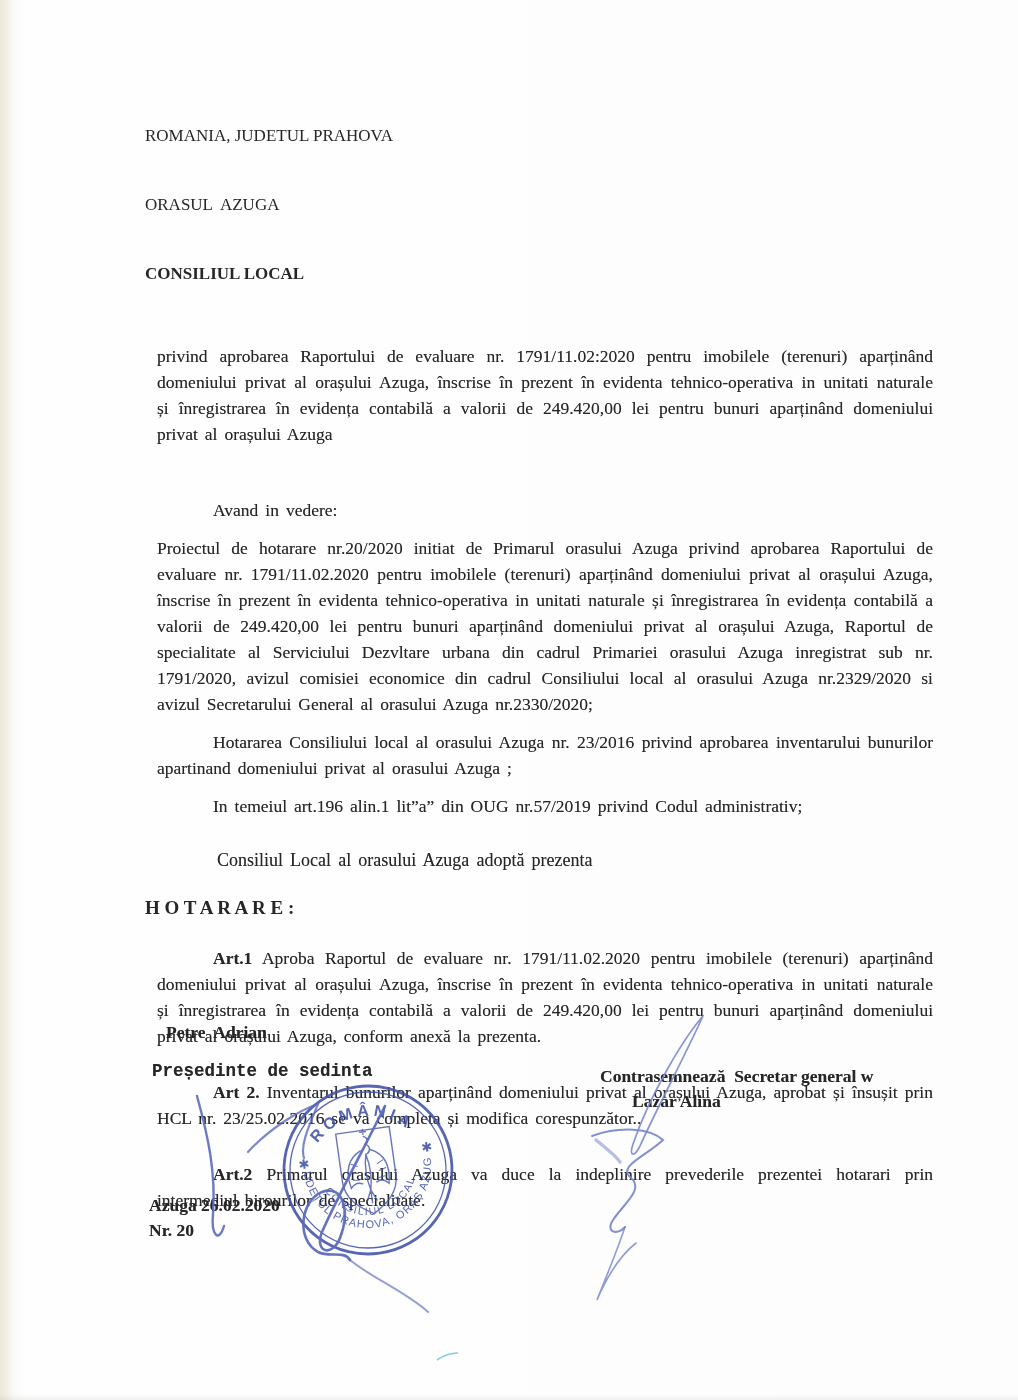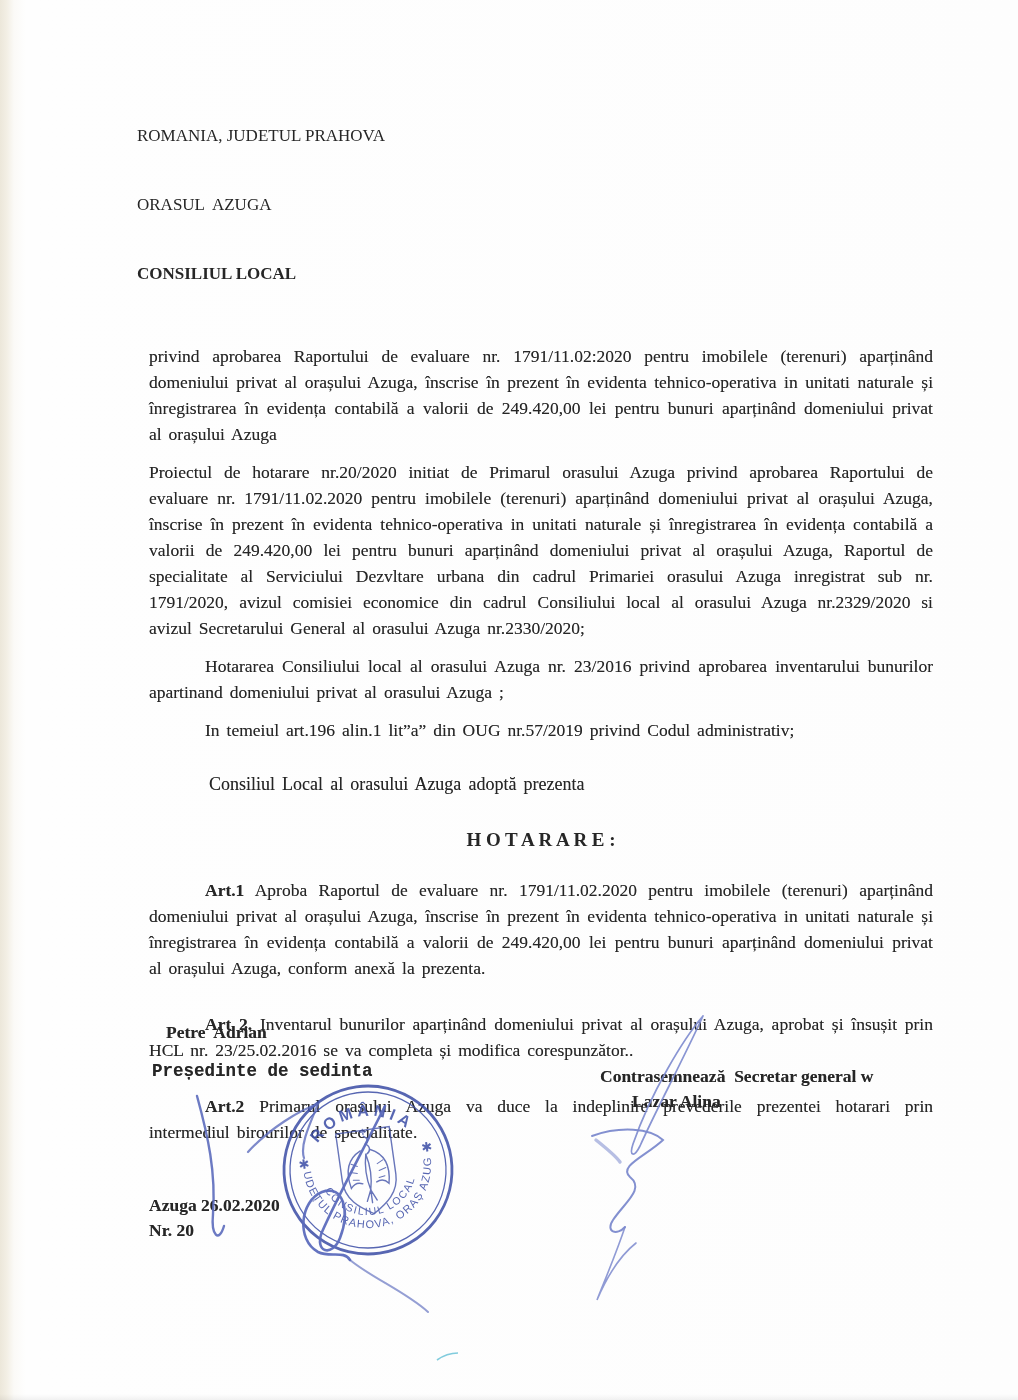--- a/index.html
+++ b/index.html
@@ -6,30 +6,30 @@
   .page {
     position:relative; width:1018px; height:1400px; overflow:hidden;
     font-family:"Liberation Serif","DejaVu Serif",serif;
     color:#262626;
     background:linear-gradient(90deg,#ece7da 0px,#f3efe5 7px,#fbfaf7 14px,#fefefe 26px,#fdfdfd 100%);
   }
   .page::after{ 
     content:""; position:absolute; left:0; right:0; bottom:0; height:6px;
     background:linear-gradient(180deg,rgba(0,0,0,0) 0%,rgba(0,0,0,.05) 100%);
   }
-  .doc { position:absolute; left:137px; right:73px; top:0; }
+  .doc { position:absolute; left:145px; right:73px; top:0; }
   .hdr { margin-top:78px; font-size:17px; line-height:23px; white-space:pre-wrap; }
   .hdr .b { font-weight:bold; }
   .title { margin:50px 0 0 0; text-align:center; font-weight:bold; font-size:19px; letter-spacing:.5px; }
   .para { font-size:17.5px; line-height:26px; text-align:justify; word-spacing:2.6px; margin:12px;
           text-shadow:0 0 .5px rgba(40,40,40,.45); }
   .indent { text-indent:56px; }
   .m-consider { margin-top:50px; }
   .adopt { margin-top:28px; font-weight:normal; font-size:18px; text-indent:60px; text-align:left; }
-  .dheading { margin-top:32px; text-align:center; font-weight:bold; font-size:19px; }
+  .dheading { margin-top:24px; text-align:left; font-weight:bold; font-size:19px; }
   .m-art1 { margin-top:26px; }
   .m-art { margin-top:30px; }
   b { font-weight:bold; }
   .sig { position:absolute; font-weight:bold; font-size:17.5px; white-space:pre-wrap;
          text-shadow:0 0 .5px rgba(40,40,40,.45); }
   .overlay { position:absolute; left:0; top:0; pointer-events:none; }
 </style>
 </head>
 <body>
 
@@ -39,20 +39,21 @@
 
     <div class="hdr">
       <div>ROMANIA, JUDETUL PRAHOVA</div>
       <div>ORASUL  AZUGA</div>
       <div class="b">CONSILIUL LOCAL</div>
     </div>
 
 
     <p class="para">privind aprobarea Raportului de evaluare nr. 1791/11.02:2020 pentru imobilele (terenuri) aparținând domeniului privat al orașului Azuga, înscrise în prezent în evidenta tehnico-operativa in unitati naturale și înregistrarea în evidența contabilă a valorii de 249.420,00 lei pentru bunuri aparținând domeniului privat al orașului Azuga</p>
 
+    <p class="para indent m-consider">Avand in vedere:</p>
 
     <p class="para">Proiectul de hotarare nr.20/2020 initiat de Primarul orasului Azuga privind aprobarea Raportului de evaluare nr. 1791/11.02.2020 pentru imobilele (terenuri) aparținând domeniului privat al orașului Azuga, înscrise în prezent în evidenta tehnico-operativa in unitati naturale și înregistrarea în evidența contabilă a valorii de 249.420,00 lei pentru bunuri aparținând domeniului privat al orașului Azuga, Raportul de specialitate al Serviciului Dezvltare urbana din cadrul Primariei orasului Azuga inregistrat sub nr. 1791/2020, avizul comisiei economice din cadrul Consiliului local al orasului Azuga nr.2329/2020 si avizul Secretarului General al orasului Azuga nr.2330/2020;</p>
 
     <p class="para indent">Hotararea Consiliului local al orasului Azuga nr. 23/2016 privind aprobarea inventarului bunurilor apartinand domeniului privat al orasului Azuga ;</p>
 
 
     <p class="para indent">In temeiul art.196 alin.1 lit”a” din OUG nr.57/2019 privind Codul administrativ;</p>
 
     <p class="para adopt">Consiliul Local al orasului Azuga adoptă prezenta</p>
 

